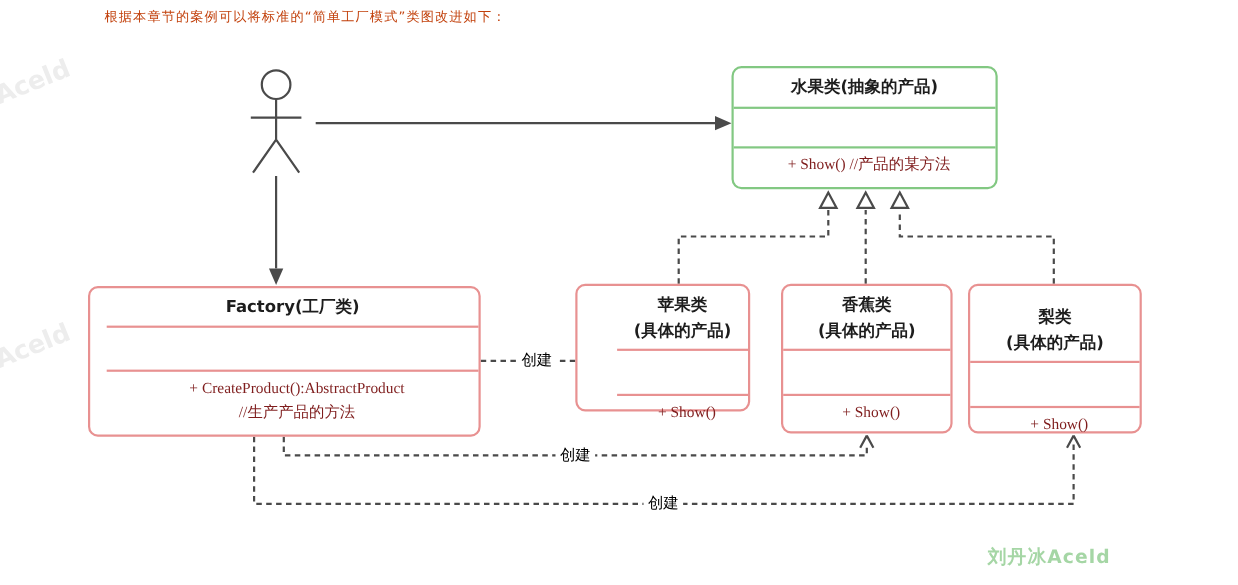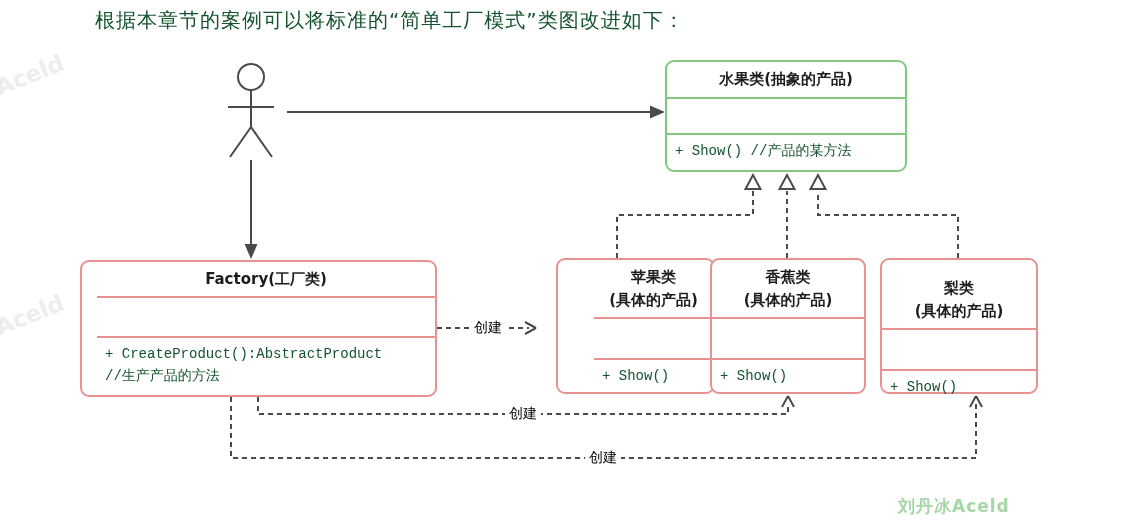--- a/index.html
+++ b/index.html
@@ -1,20 +1,20 @@
 <!DOCTYPE html>
 <html style="--fruit-border: #82c882; --product-border: #e89191; --line: #4a4a4a; --wm: #a5d6a5;"><head>
 <meta charset="utf-8">
 <style>
   html,body{margin:0;padding:0;background:#ffffff;}
   .canvas{
     position:relative;width:1125px;height:532px;background:#fff;overflow:hidden;
     font-family:"DejaVu Sans","Liberation Sans",sans-serif;color:#2b2b2b;
   }
-  .page-title{position:absolute;left:95px;top:7px;font-size:20px;letter-spacing:1px;color:#14532d;}
+  .page-title{position:absolute;left:95px;top:7px;font-size:12px;letter-spacing:1px;color:#c2410c;}
   .overlay{position:absolute;left:0;top:0;z-index:1;}
   .overlay .solid{stroke:var(--line);stroke-width:2;fill:none;}
   .overlay .headfill{fill:var(--line);stroke:none;}
   .overlay .dashed{stroke:var(--line);stroke-width:2;fill:none;stroke-dasharray:5 4;}
   .overlay .openhead{stroke:var(--line);stroke-width:2;fill:none;}
   .overlay .hollowhead{fill:#ffffff;stroke:var(--line);stroke-width:2;}
   .uml-box{
     position:absolute;z-index:2;background:#fff;border-radius:9px;
     display:flex;flex-direction:column;box-sizing:border-box;
   }
@@ -22,22 +22,22 @@
   .uml-box.pink{border:2px solid var(--product-border);}
   .uml-box .title{
     display:flex;flex-direction:column;align-items:center;justify-content:center;
     font-weight:bold;font-size:15px;color:#1d1d1d;line-height:23px;text-align:center;
   }
   .uml-box .attrs{box-sizing:border-box;}
   .uml-box.green .attrs,.uml-box.green .methods{border-top:2px solid var(--fruit-border);}
   .uml-box.pink .attrs,.uml-box.pink .methods{border-top:2px solid var(--product-border);}
   .uml-box .methods{
     box-sizing:border-box;padding:5px 0 0 8px;
-    font-family:Liberation Mono, monospace;
-    font-size:14px;line-height:22px;color:#14532d;white-space:pre;
+    font-family:Liberation Serif, serif;
+    font-size:14px;line-height:22px;color:#7f1d1d;white-space:pre;text-align:center;
   }
   .edge-label{
     position:absolute;z-index:3;transform:translate(-50%,-50%);
     background:#fff;padding:0 4px;font-size:14px;color:#000000;
   }
   .signature{
     position:absolute;z-index:3;left:898px;top:495px;
     font-size:17px;font-weight:bold;color:var(--wm);letter-spacing:1px;
   }
   .faint-wm{
@@ -111,21 +111,21 @@
     <div class="methods" style="flex:1;">+ Show() //产品的某方法</div>
   </div>
 
   <div class="uml-box pink" style="left:80px;top:260px;width:357px;height:137px;padding-left:15px;">
     <div class="title code" style="flex:0 0 34px;">Factory(工厂类)</div>
     <div class="attrs" style="flex:0 0 40px;"></div>
     <div class="methods" style="flex:1;"><span>+ CreateProduct():AbstractProduct</span>
 <span>//生产产品的方法</span></div>
   </div>
 
-  <div class="uml-box pink" style="left:556px;top:258px;width:159px;height:136px;padding-left:36px;">
+  <div class="uml-box pink" style="left:523px;top:258px;width:159px;height:116px;padding-left:36px;">
     <div class="title" style="flex:0 0 57px;">
       <span>苹果类</span>
       <span>(具体的产品)</span>
     </div>
     <div class="attrs" style="flex:0 0 41px;"></div>
     <div class="methods" style="flex:1;">+ Show()</div>
   </div>
 
   <div class="uml-box pink" style="left:710px;top:258px;width:156px;height:136px;">
     <div class="title" style="flex:0 0 57px;">

